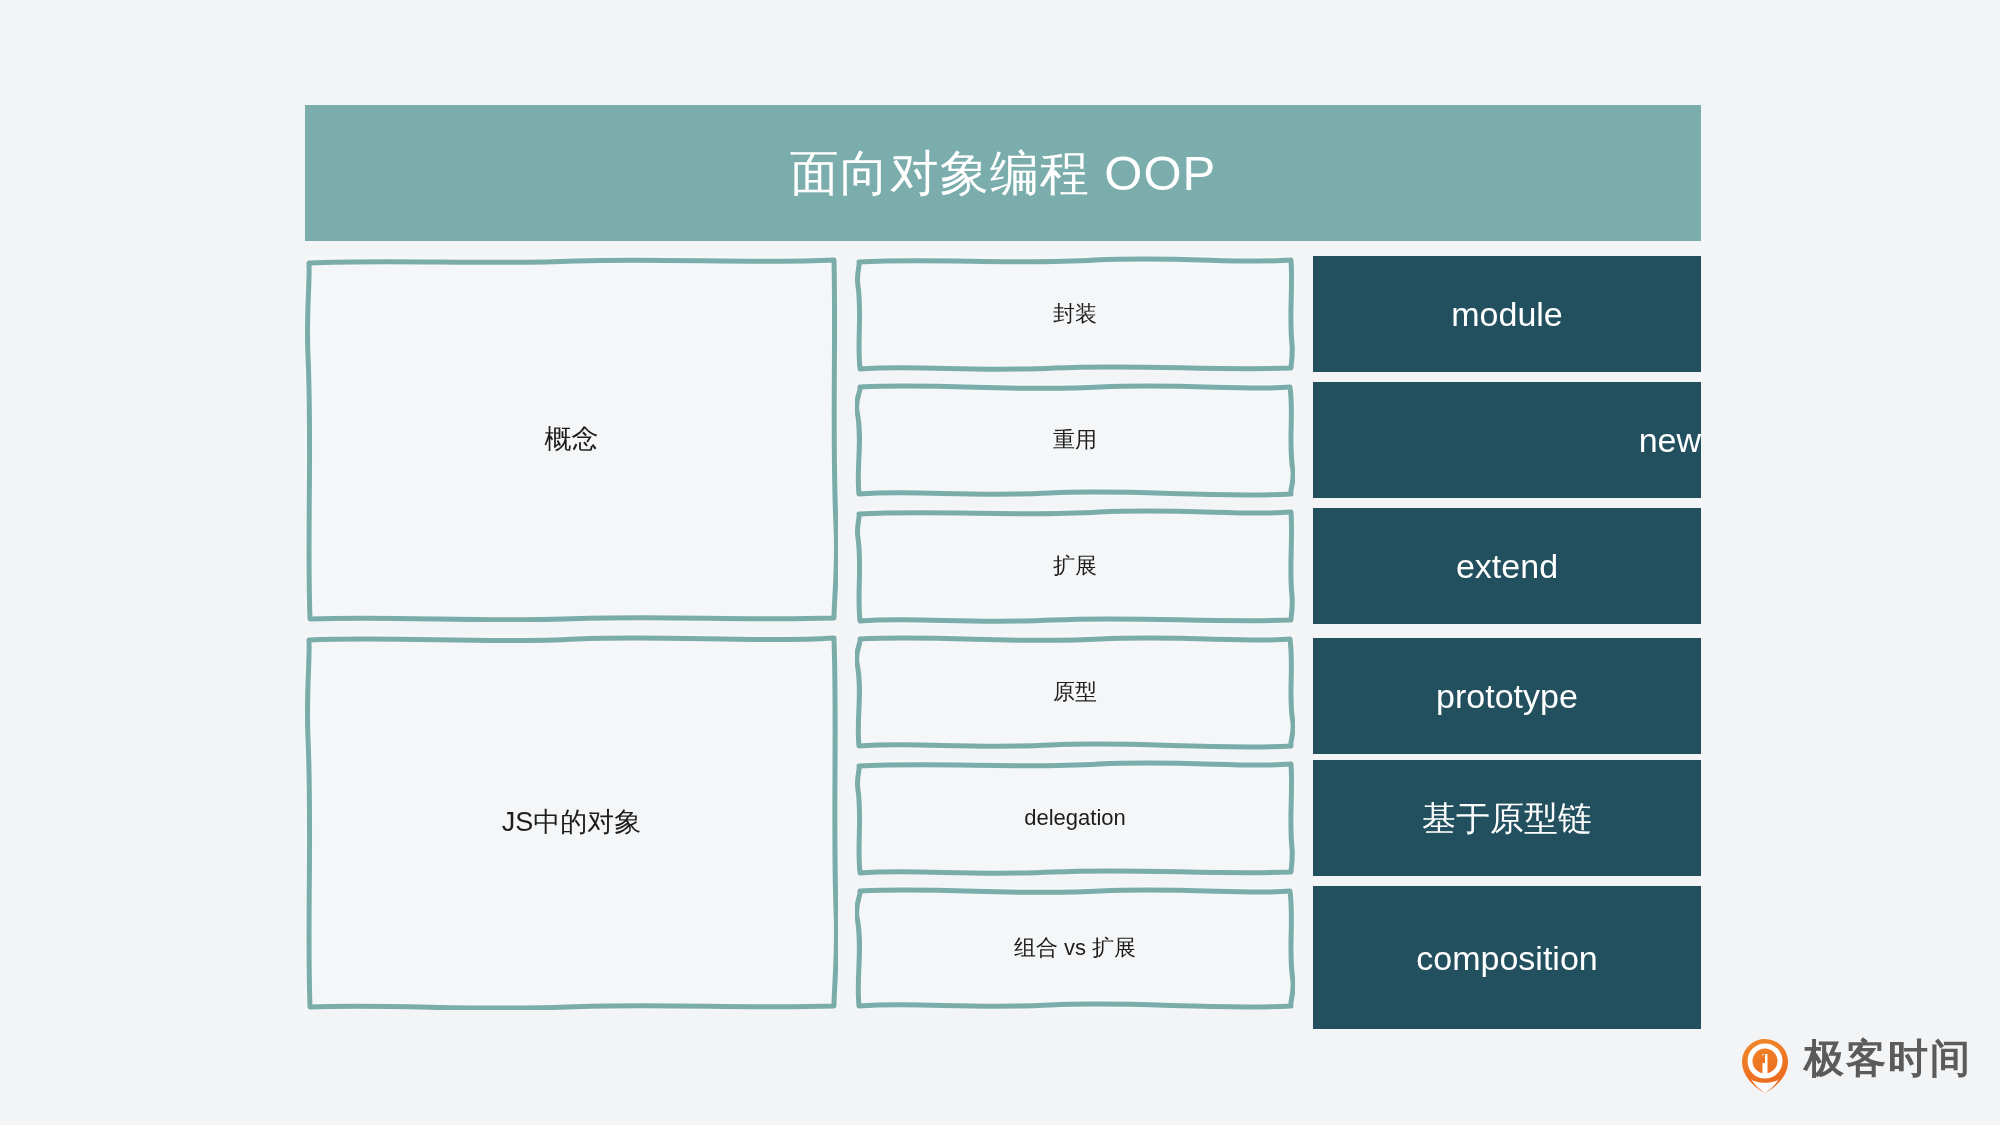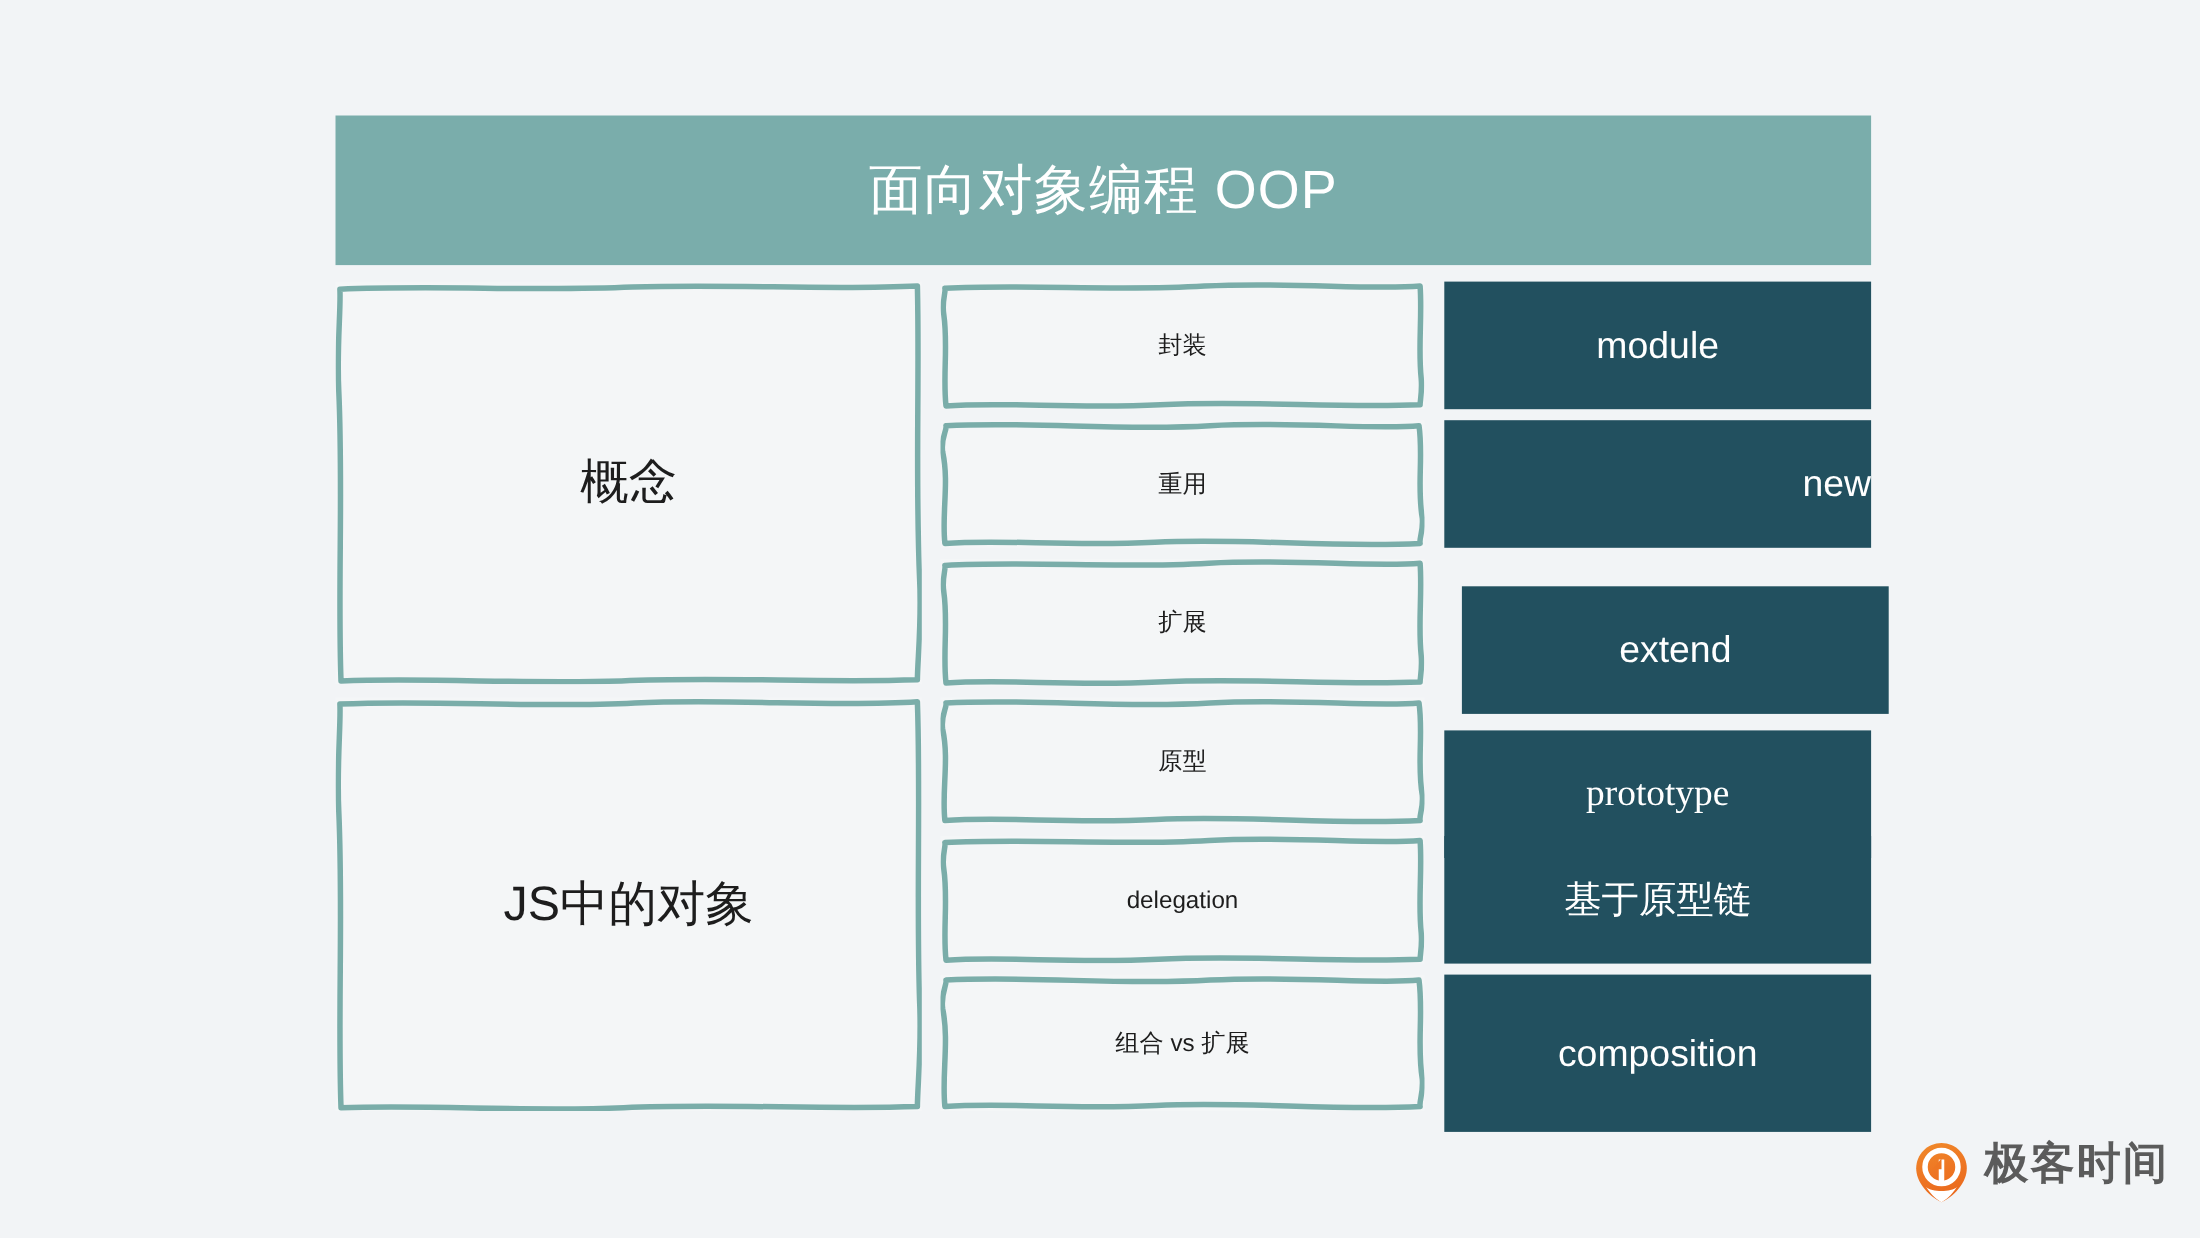--- a/index.html
+++ b/index.html
@@ -78,21 +78,21 @@
 
   
   #box-concept {
     left: 305px;  top: 256px;  width: 533px; height: 366px;
   }
   #box-js-objects {
     left: 305px;  top: 634px;  width: 533px; height: 376px;
   }
   #box-concept .sketch-label,
   #box-js-objects .sketch-label {
-    font-size: 44px;
+    font-size: 27px;
     text-align: right;
   }
 
   
   .mid { left: 855px; width: 440px; height: 116px; }
   #box-encapsulation { top: 256px; }
   #box-reuse         { top: 382px; }
   #box-extend-cn     { top: 508px; }
   #box-prototype-cn  { top: 634px; }
   #box-delegation    { top: 760px; }
@@ -111,22 +111,22 @@
   }
   .dark-label {
     color: #ffffff;
     font-size: 34px;
     font-weight: 400;
     line-height: 1;
     text-align: center;
   }
   #box-module      { top: 256px; }
   #box-new         { top: 382px; justify-content: flex-end; }
-  #box-extend-en   { top: 533px; margin-left: 16px; }
-  #box-prototype-en{ top: 664px; font-family: Liberation Serif, serif; }
+  #box-extend-en   { top: 508px; }
+  #box-prototype-en{ top: 638px; }
   #box-protochain  { top: 760px; }
   #box-composition-en { top: 886px; height: 143px; }
 
   
   .logo {
     position: absolute;
     left: 1740px;
     top: 1038px;
     display: flex;
     align-items: flex-start;

